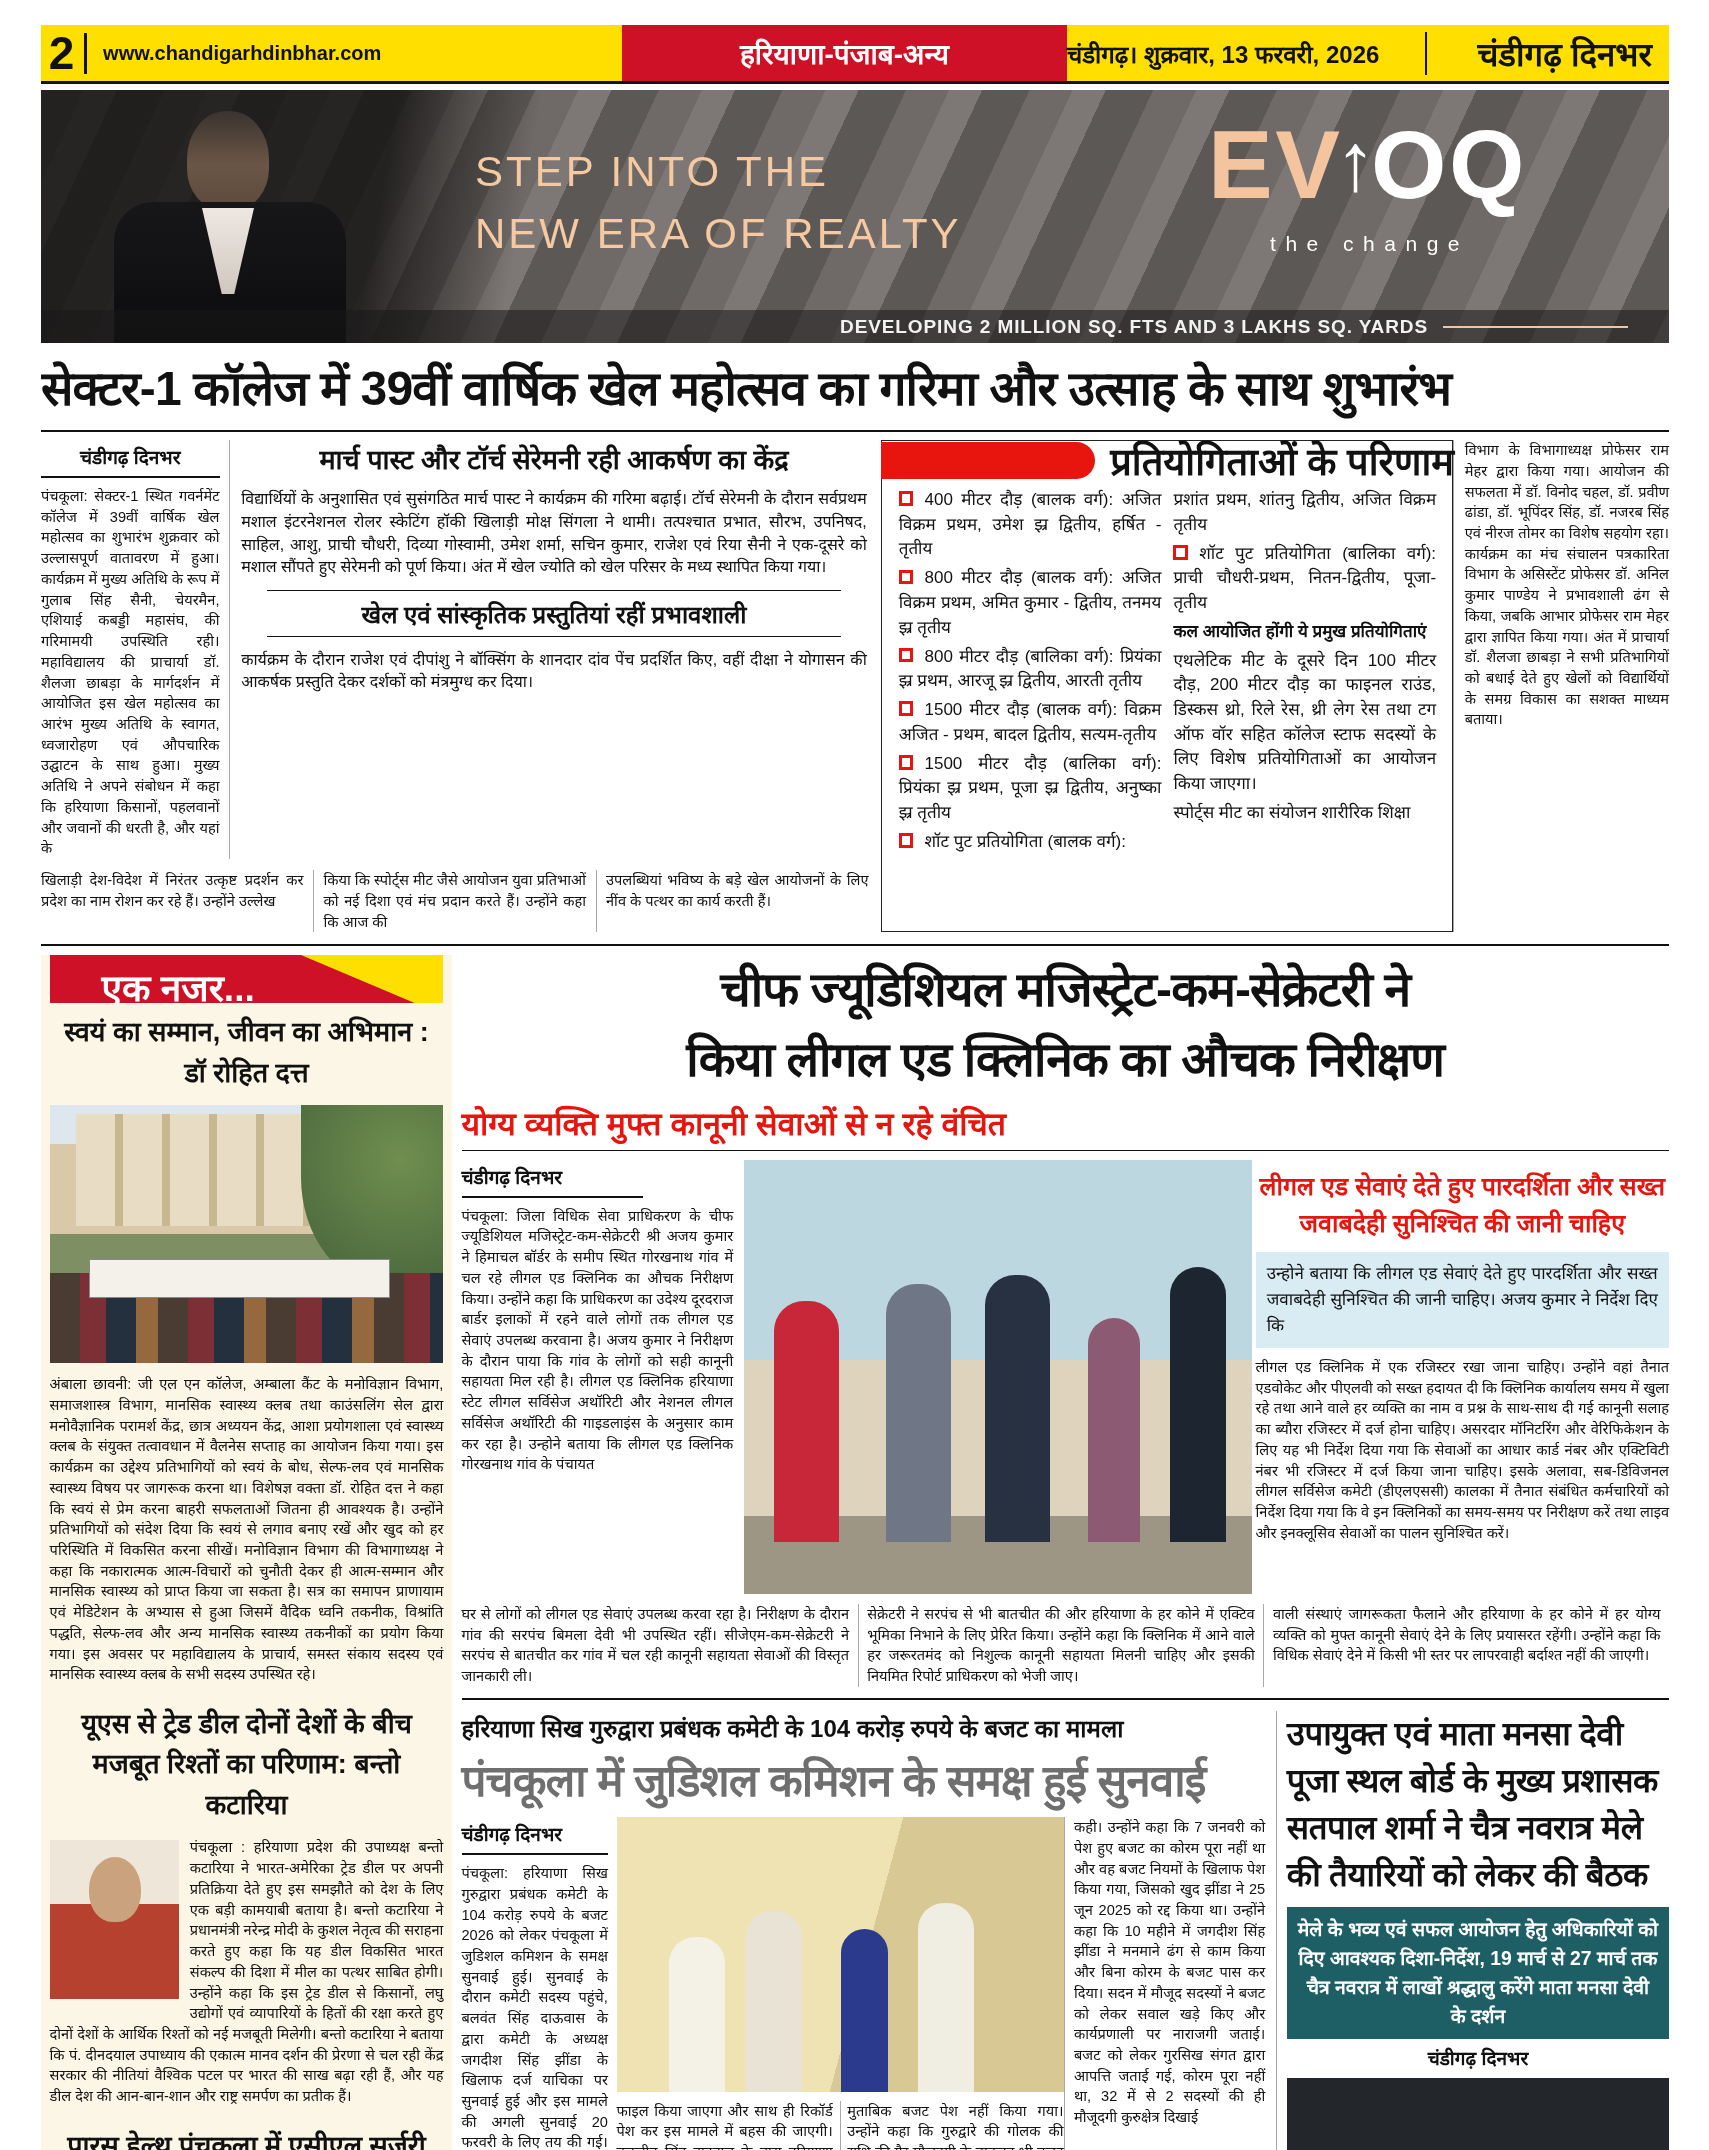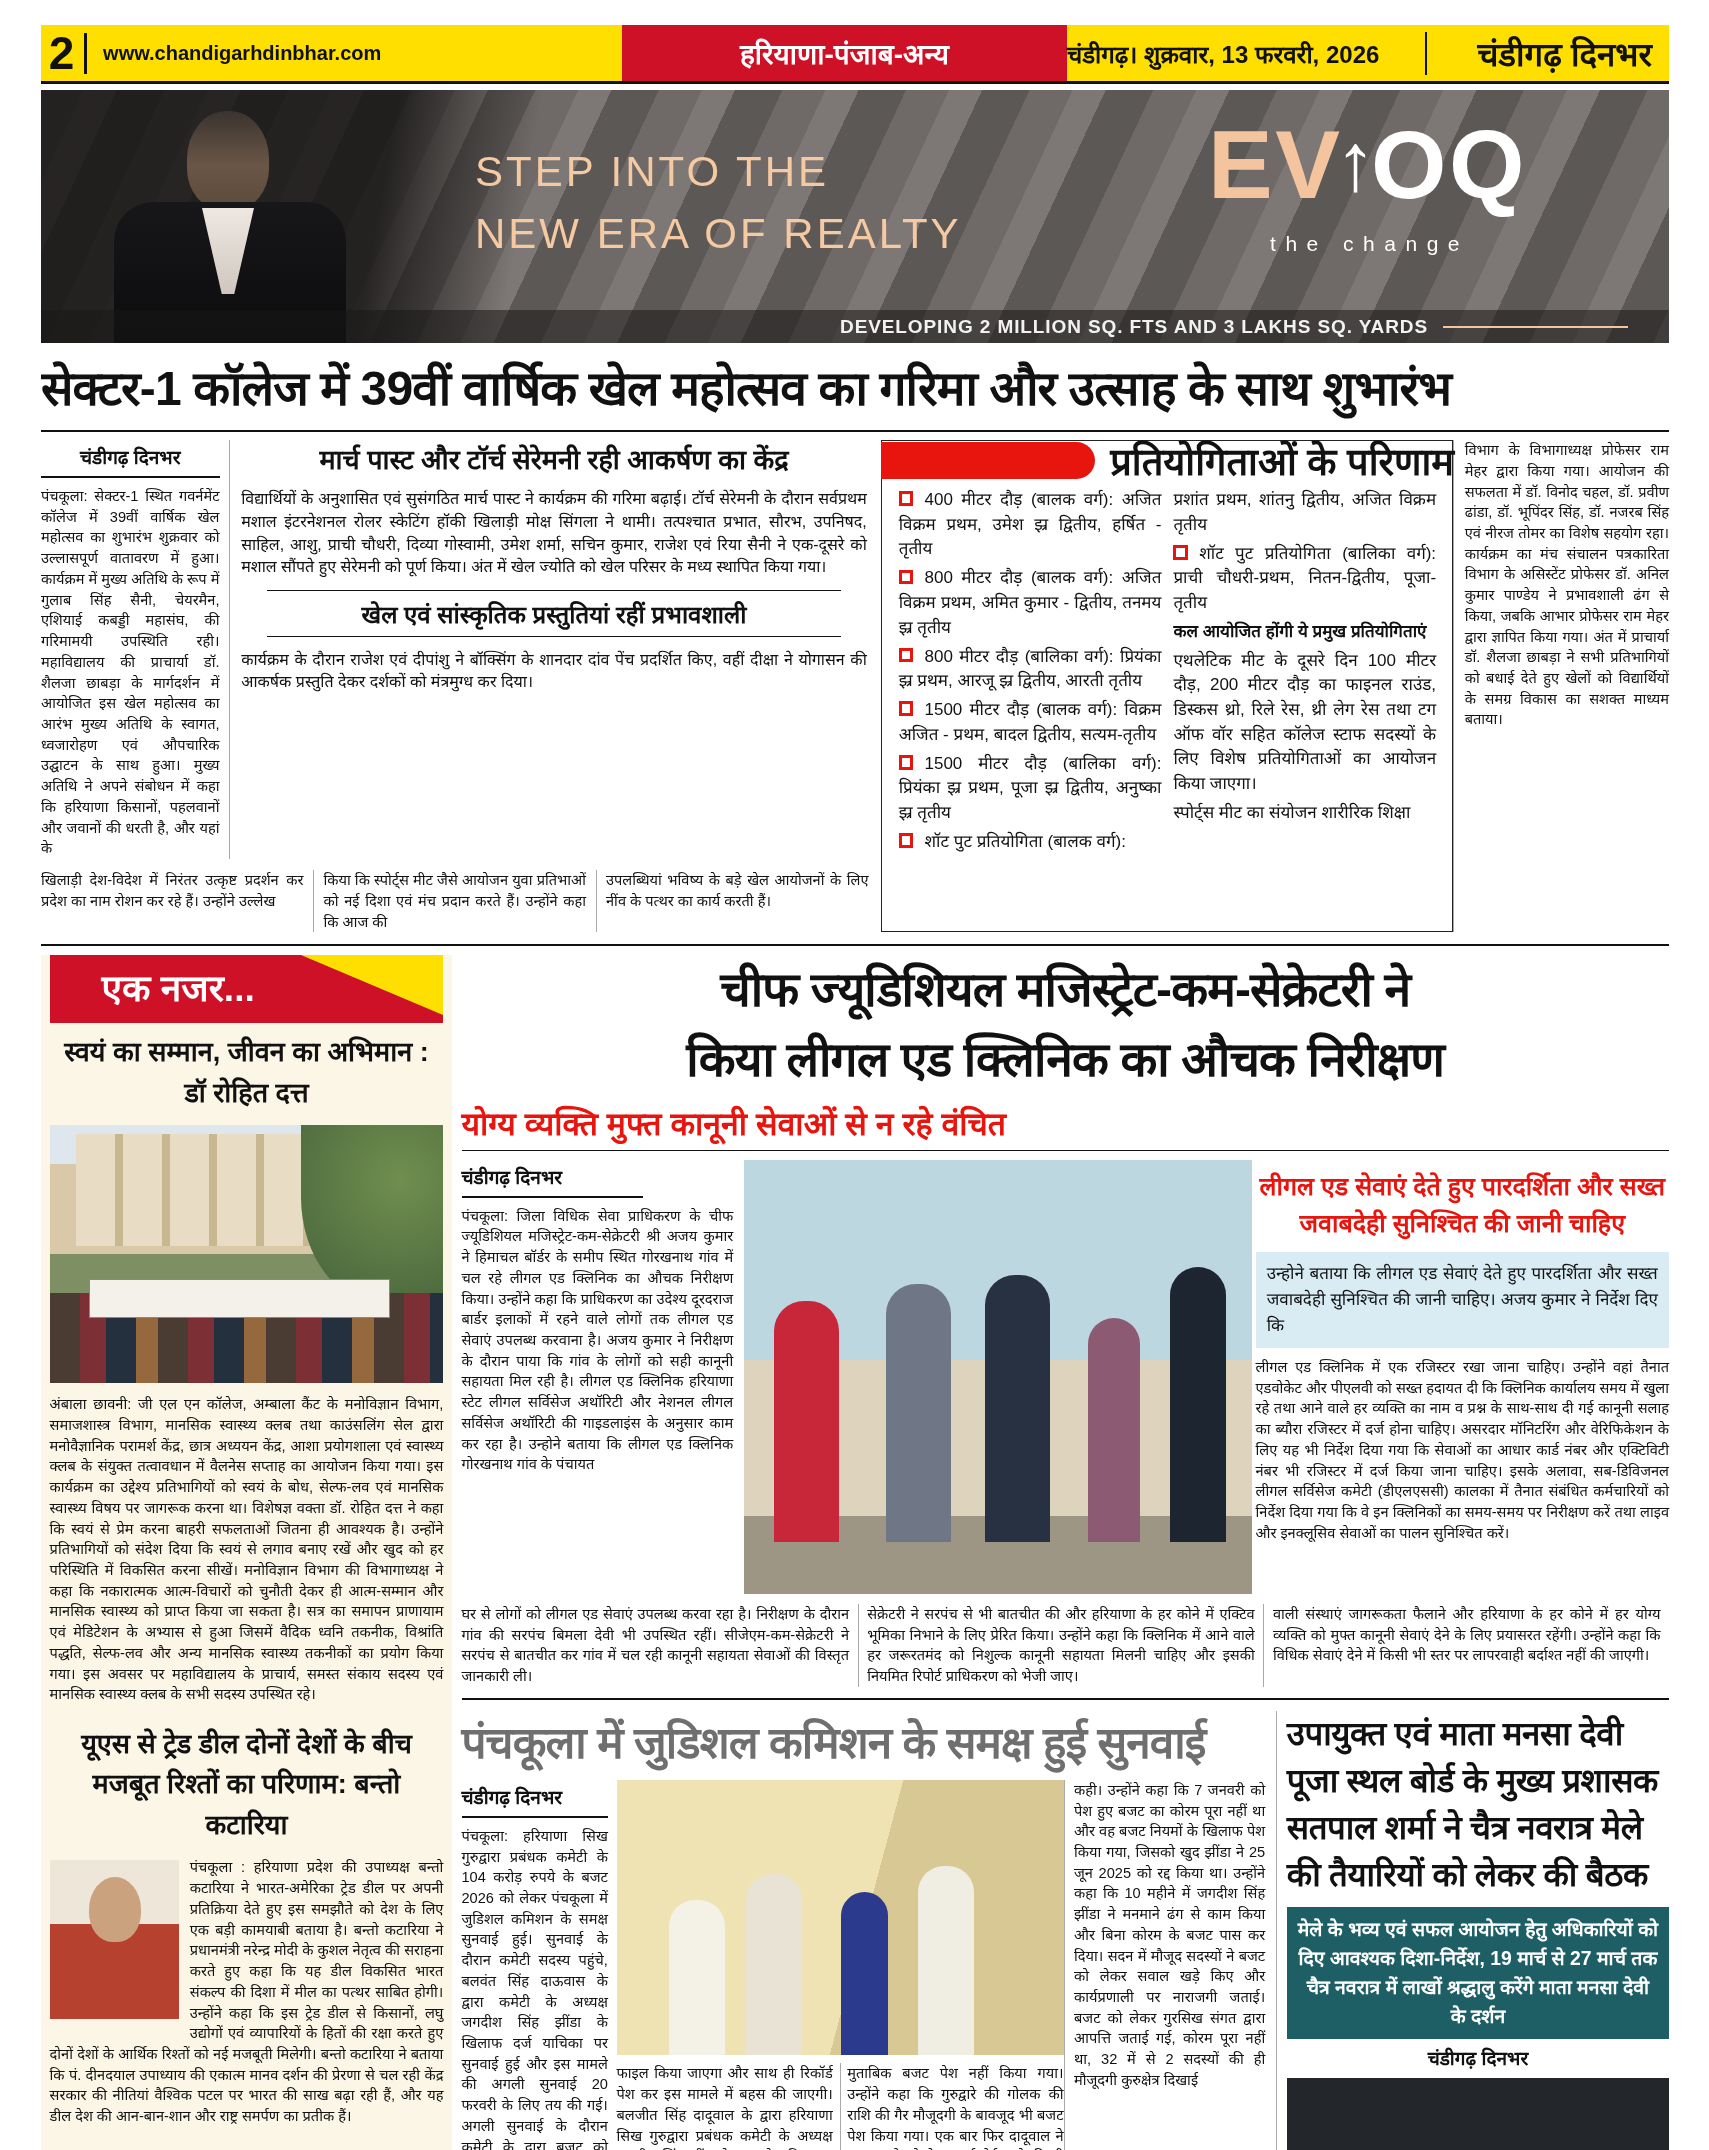--- a/index.html
+++ b/index.html
@@ -75,21 +75,21 @@
   .results-cols { display:flex; }
   .results-col { flex:1; padding:0 6px; }
   .r-entry { font-size:17px; line-height:1.45; text-align:justify; margin-bottom:4.3px; }
   .r-sq { display:inline-block; width:14.6px; height:14.6px; border:3px solid #e8150f; margin-right:11.2px; vertical-align:-0.9px; }
   .r-bold { font-weight:bold; }
   .lead-col4 { flex:1; padding-left:10.3px; border-left:0.9px solid #aaa; }
 
   
   .middle { display:flex; margin:0 41px; padding-top:9.5px; }
   .sidebar { flex:0 0 411px; width:411px; background:#fbf6e6; padding:0 8.6px 13px 8.6px; margin-right:9.5px; }
-  .eknazar { position:relative; height:68px; background:#ce1126; overflow:hidden; margin-bottom:9px; }
+  .eknazar { position:relative; height:48px; background:#ce1126; overflow:hidden; margin-bottom:9px; }
   .eknazar .lbl { color:#fff; font-weight:bold; font-size:37px; padding:6px 0 0 52px; }
   .eknazar .tri { position:absolute; right:0; top:0; width:0; height:0;
                   border-top:60px solid #ffdf00; border-left:142px solid transparent; }
   .sb-head { font-size:27px; font-weight:bold; text-align:center; line-height:1.5; margin:8.6px 4.3px 12px 4.3px; }
   .sb-photo1 { height:258px; margin-bottom:11.2px; position:relative; overflow:hidden;
       background:linear-gradient(#dfe7ee 0 39px, #d9c9a8 39px 129px, #7e8f63 129px 181px, #5c6b4a 181px 100%); }
   .sb-photo1 .bldg { position:absolute; left:26px; top:8.6px; width:241px; height:112px;
       background:repeating-linear-gradient(90deg,#e8ddc4 0 39px,#c8b892 39px 47px); }
   .sb-photo1 .green { position:absolute; right:0; top:0; width:142px; height:181px; border-radius:0 0 0 60%;
       background:radial-gradient(circle at 70% 30%, #6f8f4f, #44603a); }
@@ -286,20 +286,21 @@
           <div class="body-txt">घर से लोगों को लीगल एड सेवाएं उपलब्ध करवा रहा है। निरीक्षण के दौरान गांव की सरपंच बिमला देवी भी उपस्थित रहीं। सीजेएम-कम-सेक्रेटरी ने सरपंच से बातचीत कर गांव में चल रही कानूनी सहायता सेवाओं की विस्तृत जानकारी ली।</div>
           <div class="body-txt">सेक्रेटरी ने सरपंच से भी बातचीत की और हरियाणा के हर कोने में एक्टिव भूमिका निभाने के लिए प्रेरित किया। उन्होंने कहा कि क्लिनिक में आने वाले हर जरूरतमंद को निशुल्क कानूनी सहायता मिलनी चाहिए और इसकी नियमित रिपोर्ट प्राधिकरण को भेजी जाए।</div>
           <div class="body-txt">वाली संस्थाएं जागरूकता फैलाने और हरियाणा के हर कोने में हर योग्य व्यक्ति को मुफ्त कानूनी सेवाएं देने के लिए प्रयासरत रहेंगी। उन्होंने कहा कि विधिक सेवाएं देने में किसी भी स्तर पर लापरवाही बर्दाश्त नहीं की जाएगी।</div>
         </div>
       </section>
 
       <div class="hrule"></div>
 
       <div class="two-story-row">
         <section class="guru">
+          <div class="guru-kicker">हरियाणा सिख गुरुद्वारा प्रबंधक कमेटी के 104 करोड़ रुपये के बजट का मामला</div>
           <div class="guru-head">पंचकूला में जुडिशल कमिशन के समक्ष हुई सुनवाई</div>
           <div class="guru-row">
             <div class="guru-c1">
               <div class="byline" style="text-align:left;">चंडीगढ़ दिनभर</div>
               <div class="body-txt">पंचकूला: हरियाणा सिख गुरुद्वारा प्रबंधक कमेटी के 104 करोड़ रुपये के बजट 2026 को लेकर पंचकूला में जुडिशल कमिशन के समक्ष सुनवाई हुई। सुनवाई के दौरान कमेटी सदस्य पहुंचे, बलवंत सिंह दाऊवास के द्वारा कमेटी के अध्यक्ष जगदीश सिंह झींडा के खिलाफ दर्ज याचिका पर सुनवाई हुई और इस मामले की अगली सुनवाई 20 फरवरी के लिए तय की गई। अगली सुनवाई के दौरान कमेटी के द्वारा बजट को लेकर लगाए गए आरोपों पर अपना रिप्लाई</div>
             </div>
             <div class="guru-mid">
               <div class="guru-photo">
                 <div class="fig" style="left:52px;"></div>
                 <div class="fig" style="left:129px; background:#e8e3d4; height:181px;"></div>

